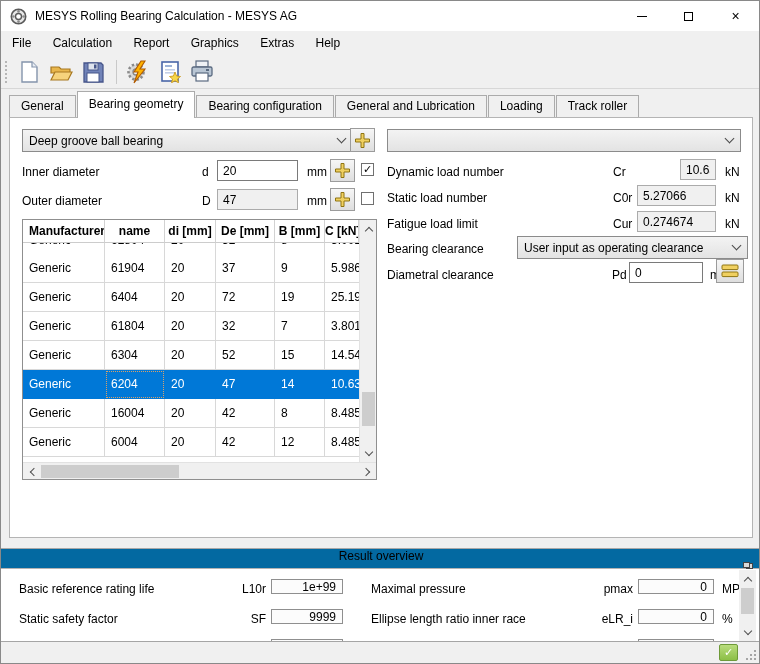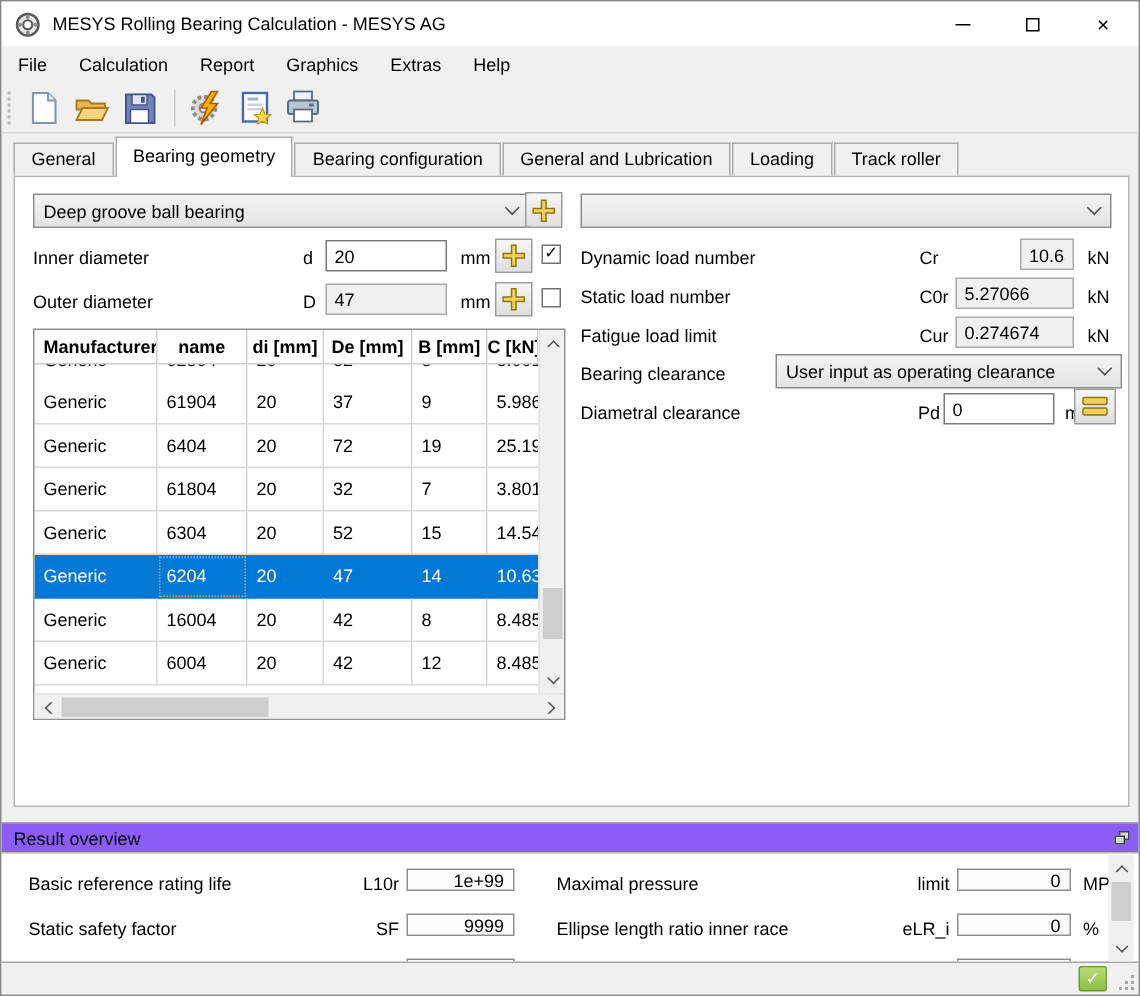--- a/index.html
+++ b/index.html
@@ -80,23 +80,23 @@
   .hscroll { position:absolute; left:0; bottom:0; width:353px; height:17px; background:#f0f0f0; border-top:1px solid #e2e2e2; }
   .sb-arrow { position:absolute; width:17px; height:17px; display:flex; align-items:center; justify-content:center; }
   .chev { width:6px; height:6px; border-right:1px solid #505050; border-bottom:1px solid #505050; display:block; }
   .chev.up { transform:rotate(-135deg); position:relative; top:2px; }
   .chev.down { transform:rotate(45deg); position:relative; top:-2px; }
   .chev.left { transform:rotate(135deg); position:relative; left:2px; }
   .chev.right { transform:rotate(-45deg); position:relative; left:-2px; }
   .sb-thumb { position:absolute; background:#cdcdcd; }
 
   
-  .result-header { position:absolute; left:0; top:547px; width:100%; height:21px; background:#8b5cf6;
+  .result-header { position:absolute; left:0; top:547px; width:100%; height:21px; background:#0369a1;
                    border-top:1px solid #a8a8a8; border-bottom:1px solid #b3b3b3;
-                   display:flex; align-items:center; padding:0 6px 0 8px; }
+                   display:flex; align-items:center; padding:0 6px 0 8px;flex-direction:column; }
   .float-icon { margin-left:auto; width:10px; height:9px; position:relative; }
   .float-icon .b1 { position:absolute; right:0; top:0; width:7px; height:6px; border:1px solid #444; background:#d9d9d9; }
   .float-icon .b2 { position:absolute; left:0; bottom:0; width:7px; height:6px; border:1px solid #444; background:#d9d9d9; }
 
   .result-body { position:absolute; left:0; top:568px; width:100%; height:73px; background:#ffffff;
                  border-bottom:1px solid #a5a5a5; overflow:hidden; }
   .rrow { position:absolute; left:0; width:100%; height:30px; }
   .rfield { border:1px solid #8f8f8f; background:#fcfcfc; height:15px; padding:0 6px;
             font:12px "Liberation Sans","DejaVu Sans",sans-serif;text-align:right; }
   .rsym { position:absolute; text-align:right; white-space:nowrap; }
@@ -396,21 +396,21 @@
 
   <div class="result-body">
 
     <div class="rrow" style="top:10px;">
       <span class="lbl abs" style="left:18px; top:3px;">Basic reference rating life</span>
       <span class="rsym" style="left:205px; top:3px; width:60px;">L10r</span>
       <div class="fieldwrap" style="left:270px; top:0;">
         <input class="rfield" style="width: 72px;" readonly="" value="1e+99">
       </div>
       <span class="lbl abs" style="left:370px; top:3px;">Maximal pressure</span>
-      <span class="rsym" style="left:572px; top:3px; width:60px;">limit</span>
+      <span class="rsym" style="left:572px; top:3px; width:60px;">pmax</span>
       <div class="fieldwrap" style="left:637px; top:0;">
         <input class="rfield" style="width: 76px;" readonly="" value="0">
       </div>
       <span class="lbl abs" style="left:721px; top:3px;">MPa</span>
     </div>
 
     <div class="rrow" style="top:40px;">
       <span class="lbl abs" style="left:18px; top:3px;">Static safety factor</span>
       <span class="rsym" style="left:205px; top:3px; width:60px;">SF</span>
       <div class="fieldwrap" style="left:270px; top:0;">

